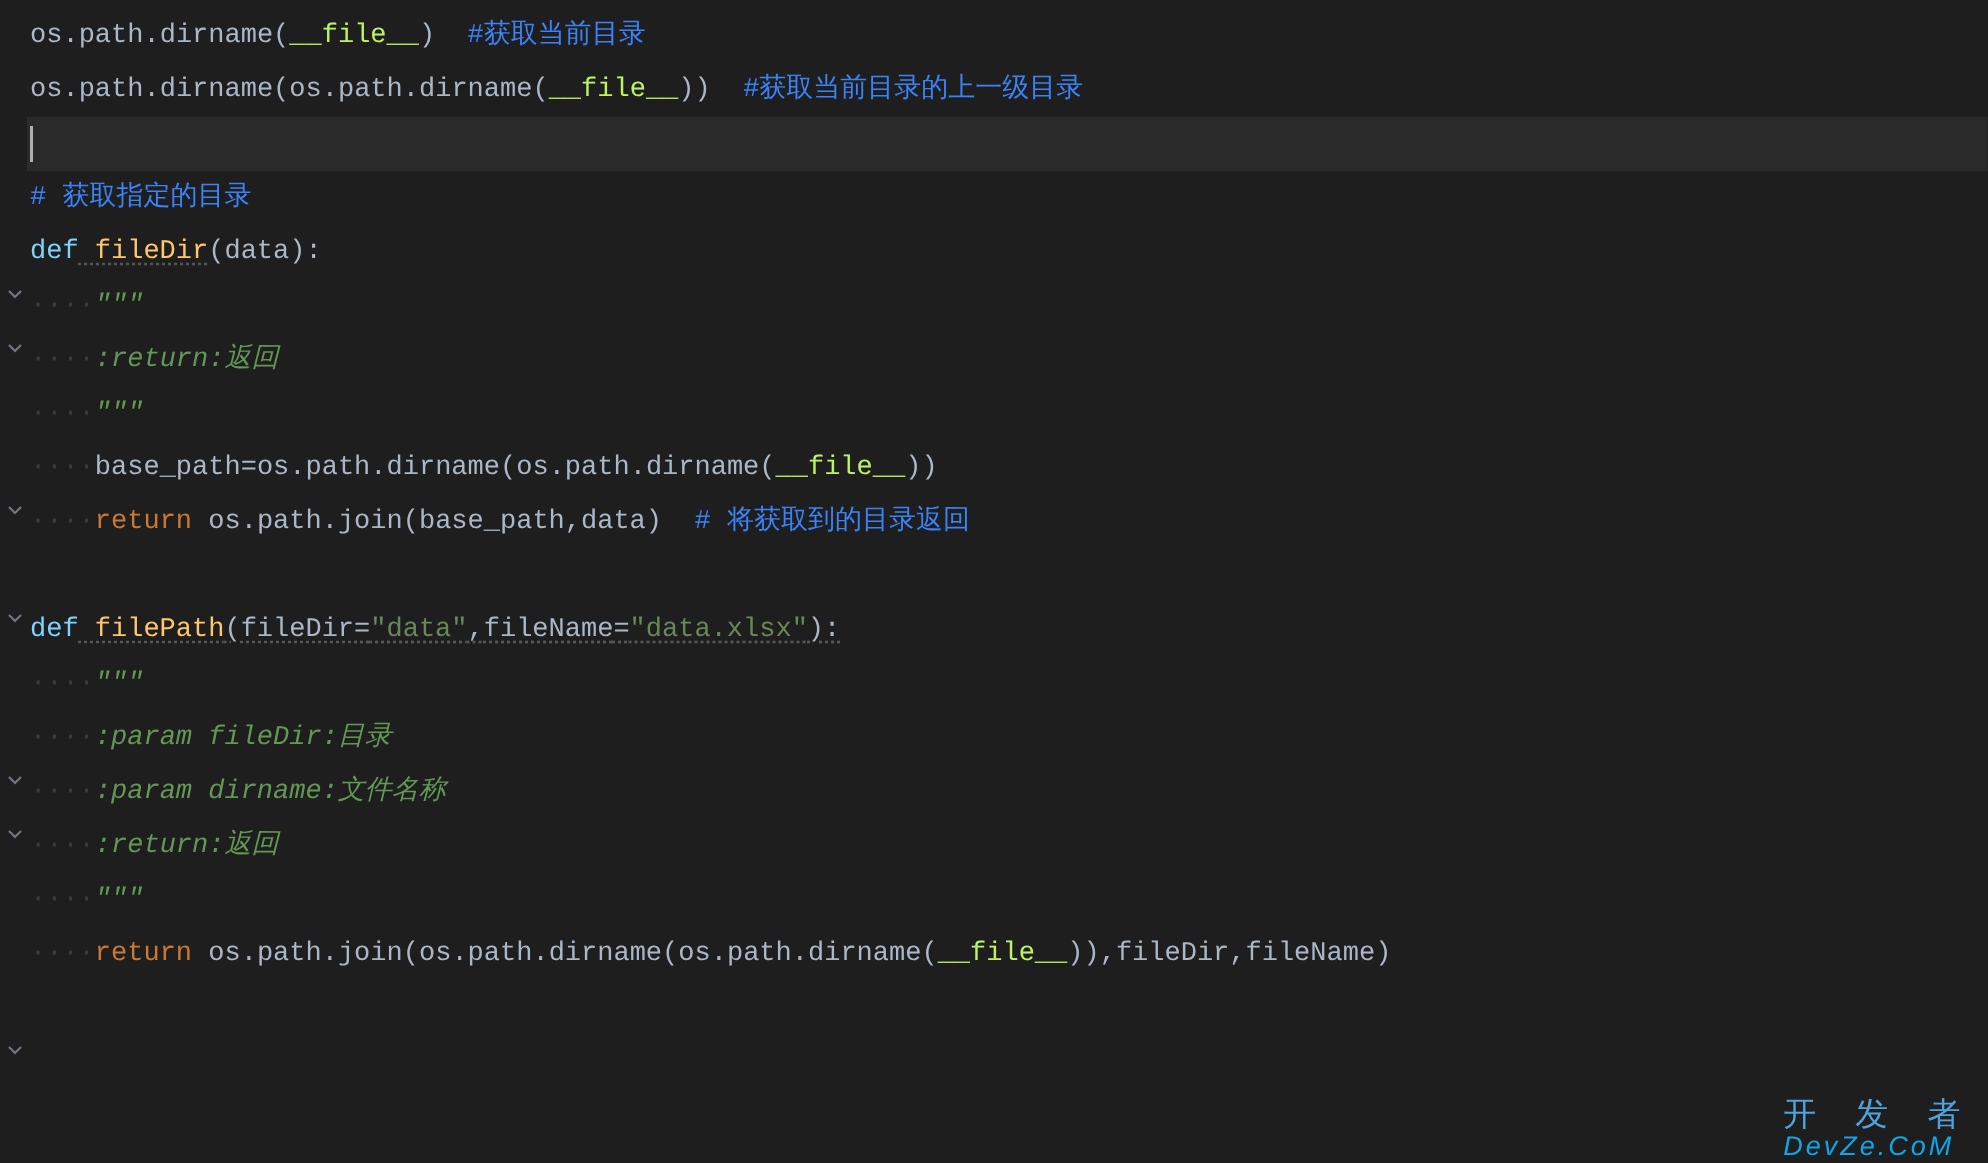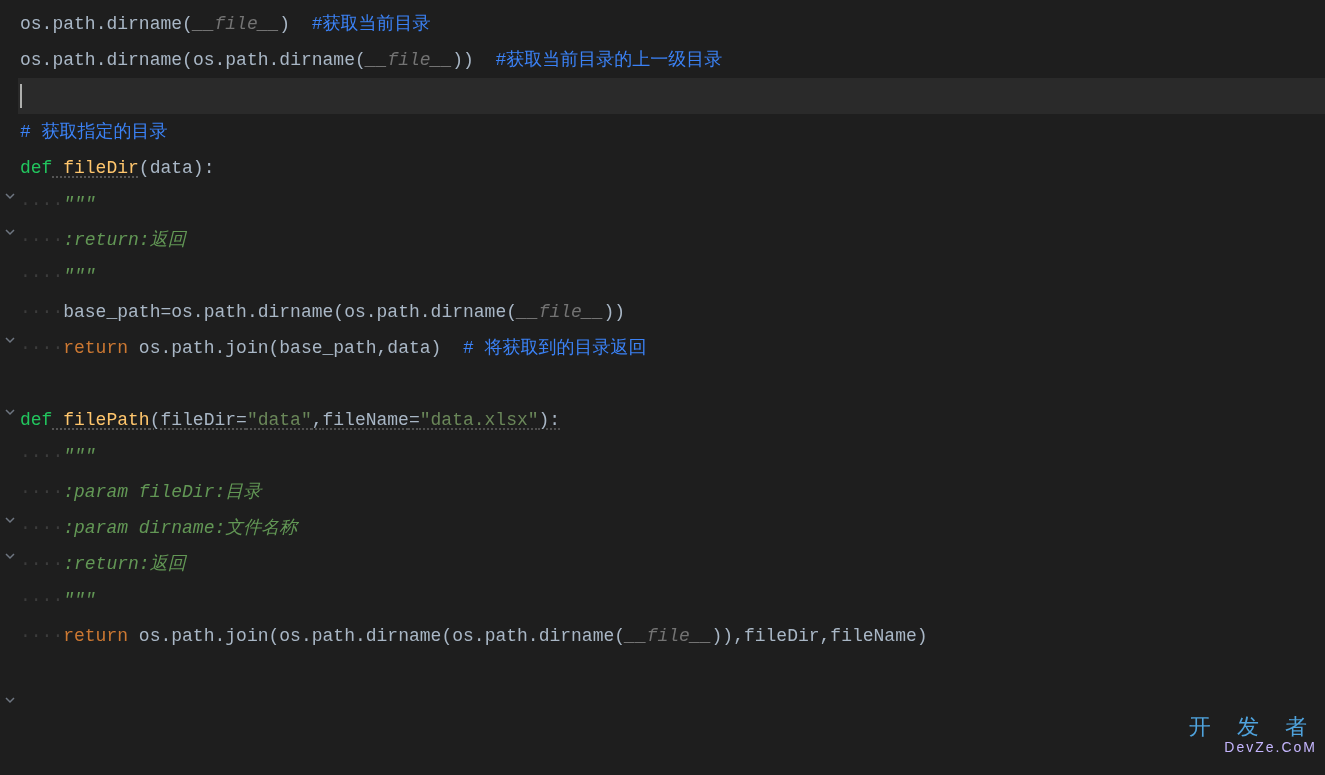--- a/index.html
+++ b/index.html
@@ -58,56 +58,56 @@
   }
   .cursor {
     position: absolute;
     left: 2px;
     top: 6px;
     width: 2px;
     height: 24px;
     background: #aeafad;
   }
   .kw { color: #cc7832; }
-  .def-kw { color: #22c55e; }
+  .def-kw { color: #7dd3fc; }
   .var { color: #a9b7c6; }
   .func { color: #ffc66d; }
   .str { color: #6a8759; }
   .docstr { color: #629755; font-style: italic; }
   .comment { color: #3b82f6; }
   .dot { color: #a9b7c6; }
   .paren { color: #a9b7c6; }
-  .dunder { color: #737373; font-style: italic; }
+  .dunder { color: #bef264; }
   .param { color: #a9b7c6; }
   .whitespace-dots {
     color: #3c3c3c;
   }
   .underline-group {
     text-decoration-line: underline;
     text-decoration-style: dotted;
     text-decoration-color: #555;
     text-underline-offset: 4px;
   }
   .watermark {
     position: absolute;
     right: 8px;
-    bottom: 20px;
+    bottom: 0;
     font-family: 'SimHei', sans-serif;
-    text-align: right;
     line-height: 1.1;
   }
   .watermark .wm1 {
     color: #4fa3dd;
     font-size: 22px;
     letter-spacing: 10px;
   }
   .watermark .wm2 {
-    color: #c4b5fd;
-    font-size: 14px;
+    color: #0ea5e9;
+    font-size: 18px;
     letter-spacing: 2px;
+    font-style: italic;
   }
 </style>
 </head>
 <body>
 
 <div class="editor">
   <div class="gutter">
     <span class="fold-marker" style="top:190px">
       <svg viewBox="0 0 10 10">
           <path d="M1 3 L5 7 L9 3" stroke="#6e7681" stroke-width="1.5" fill="none"></path>

